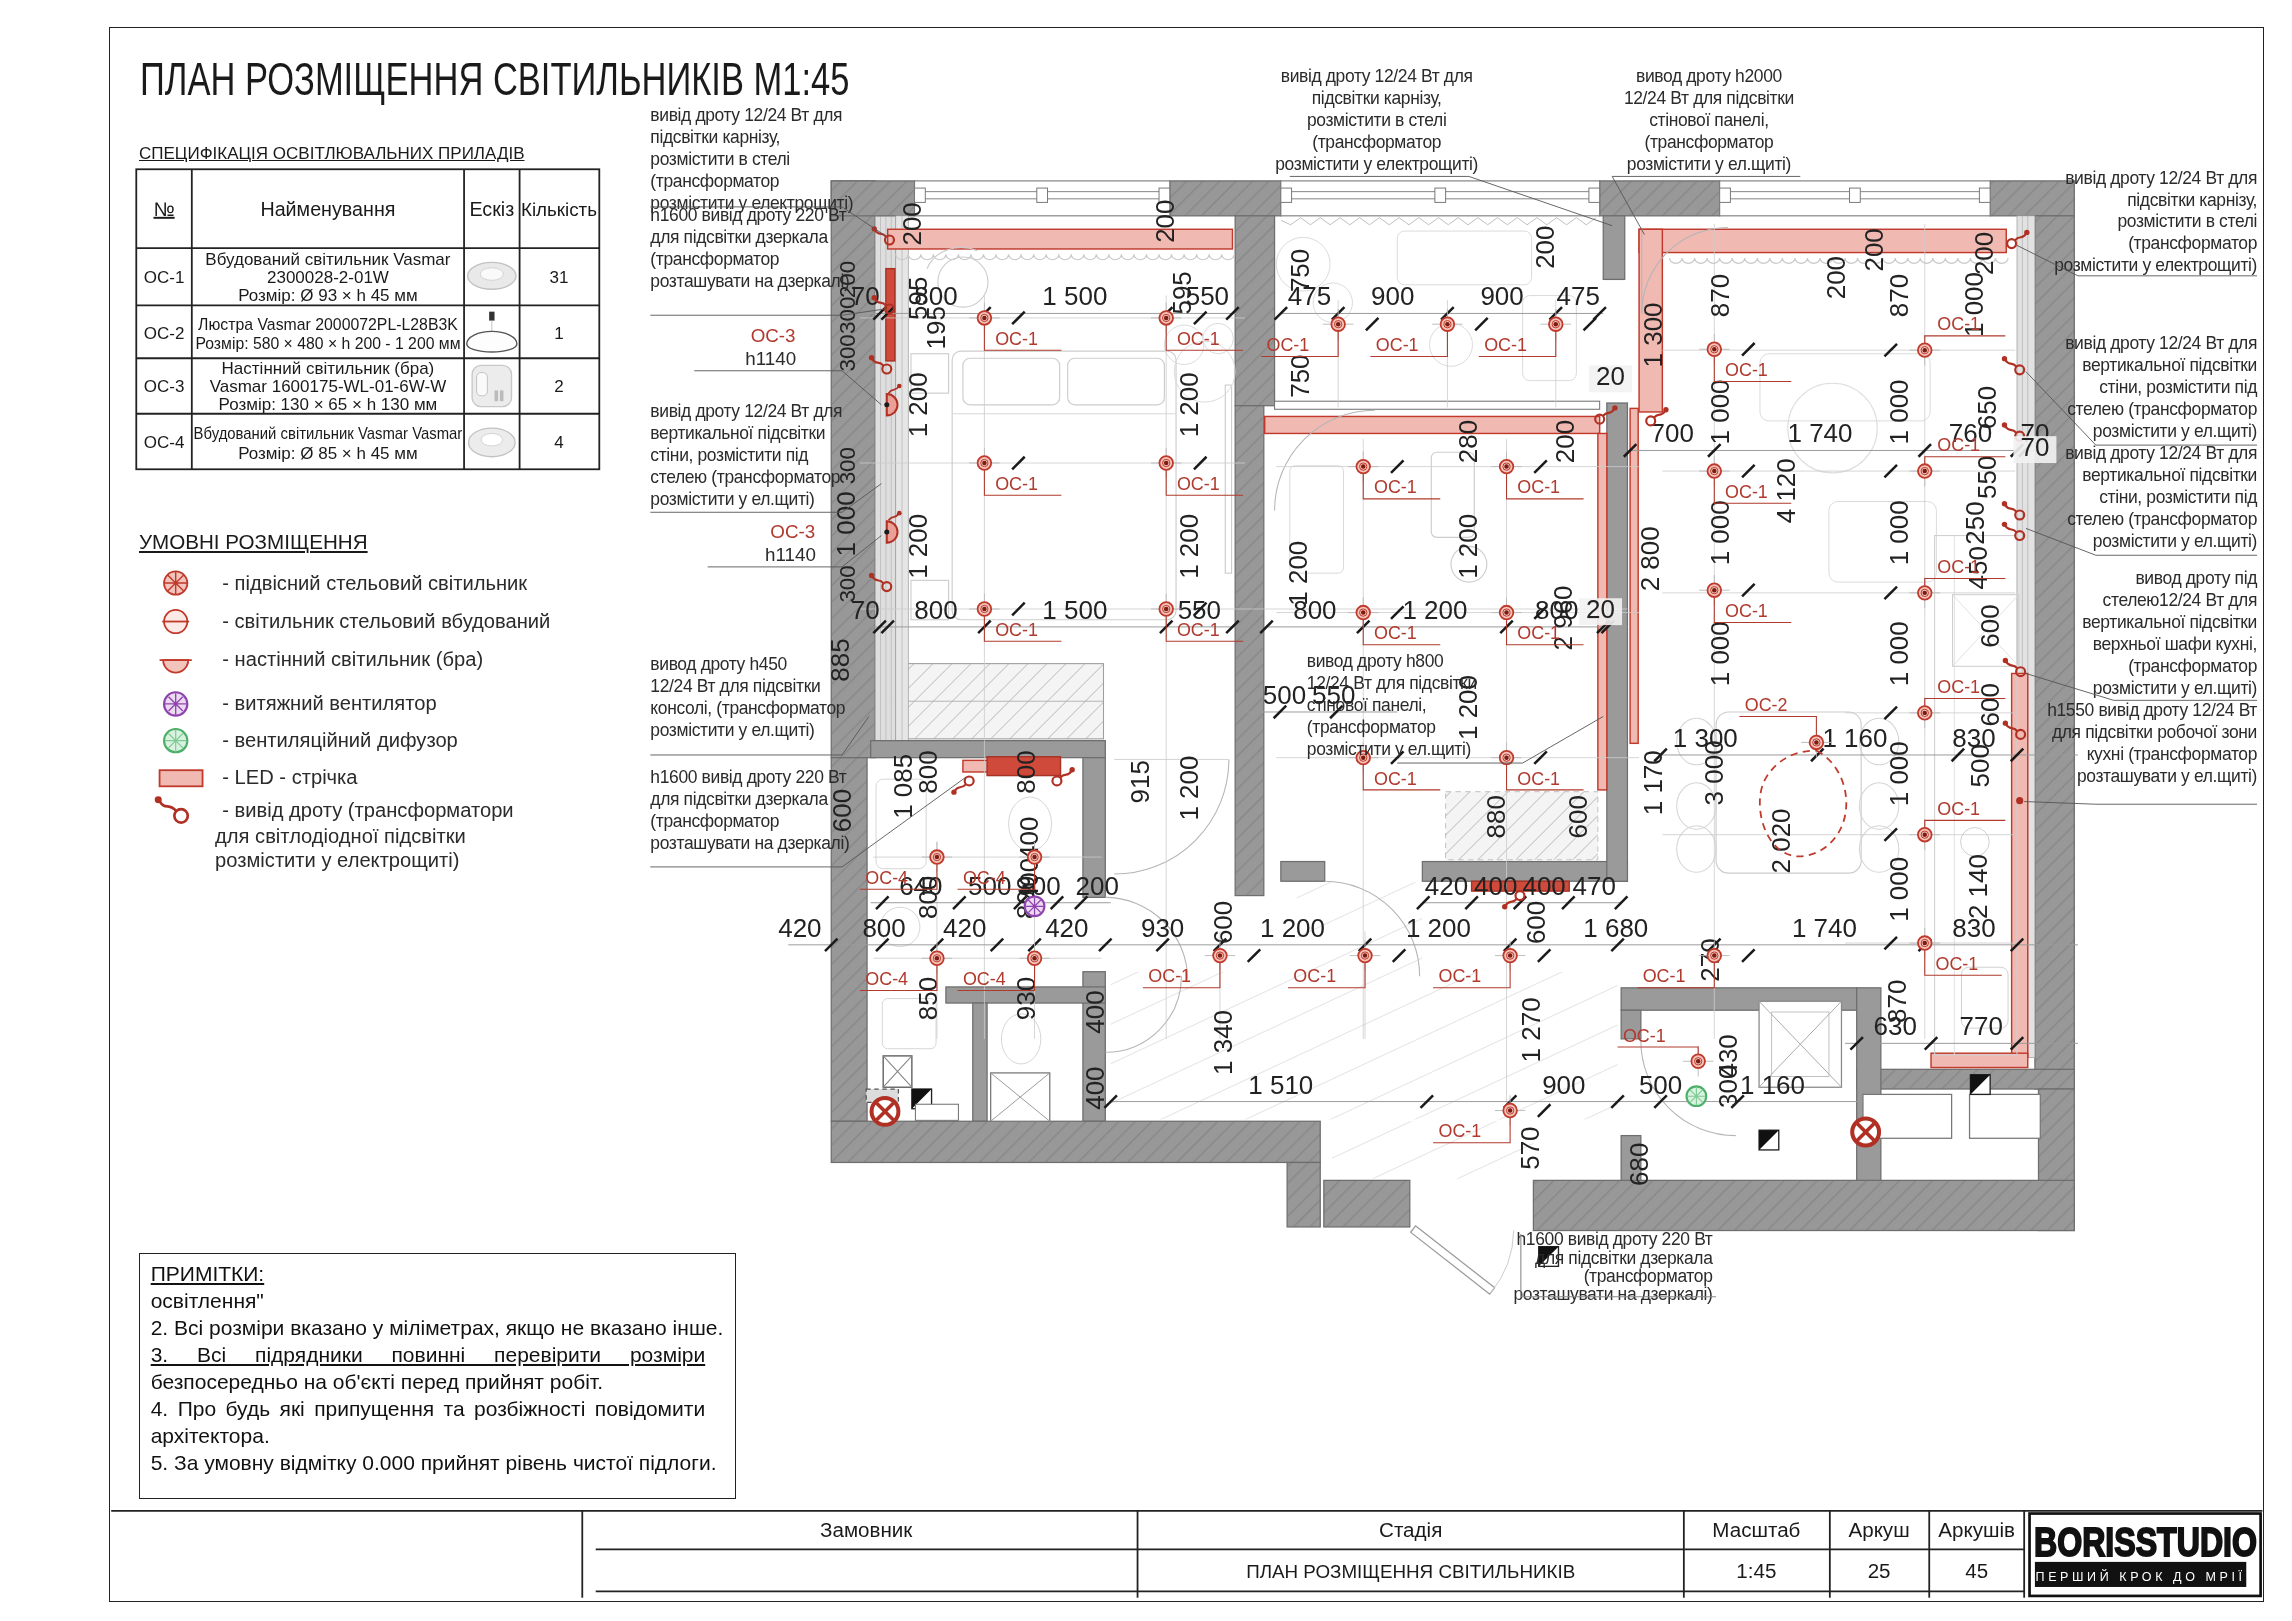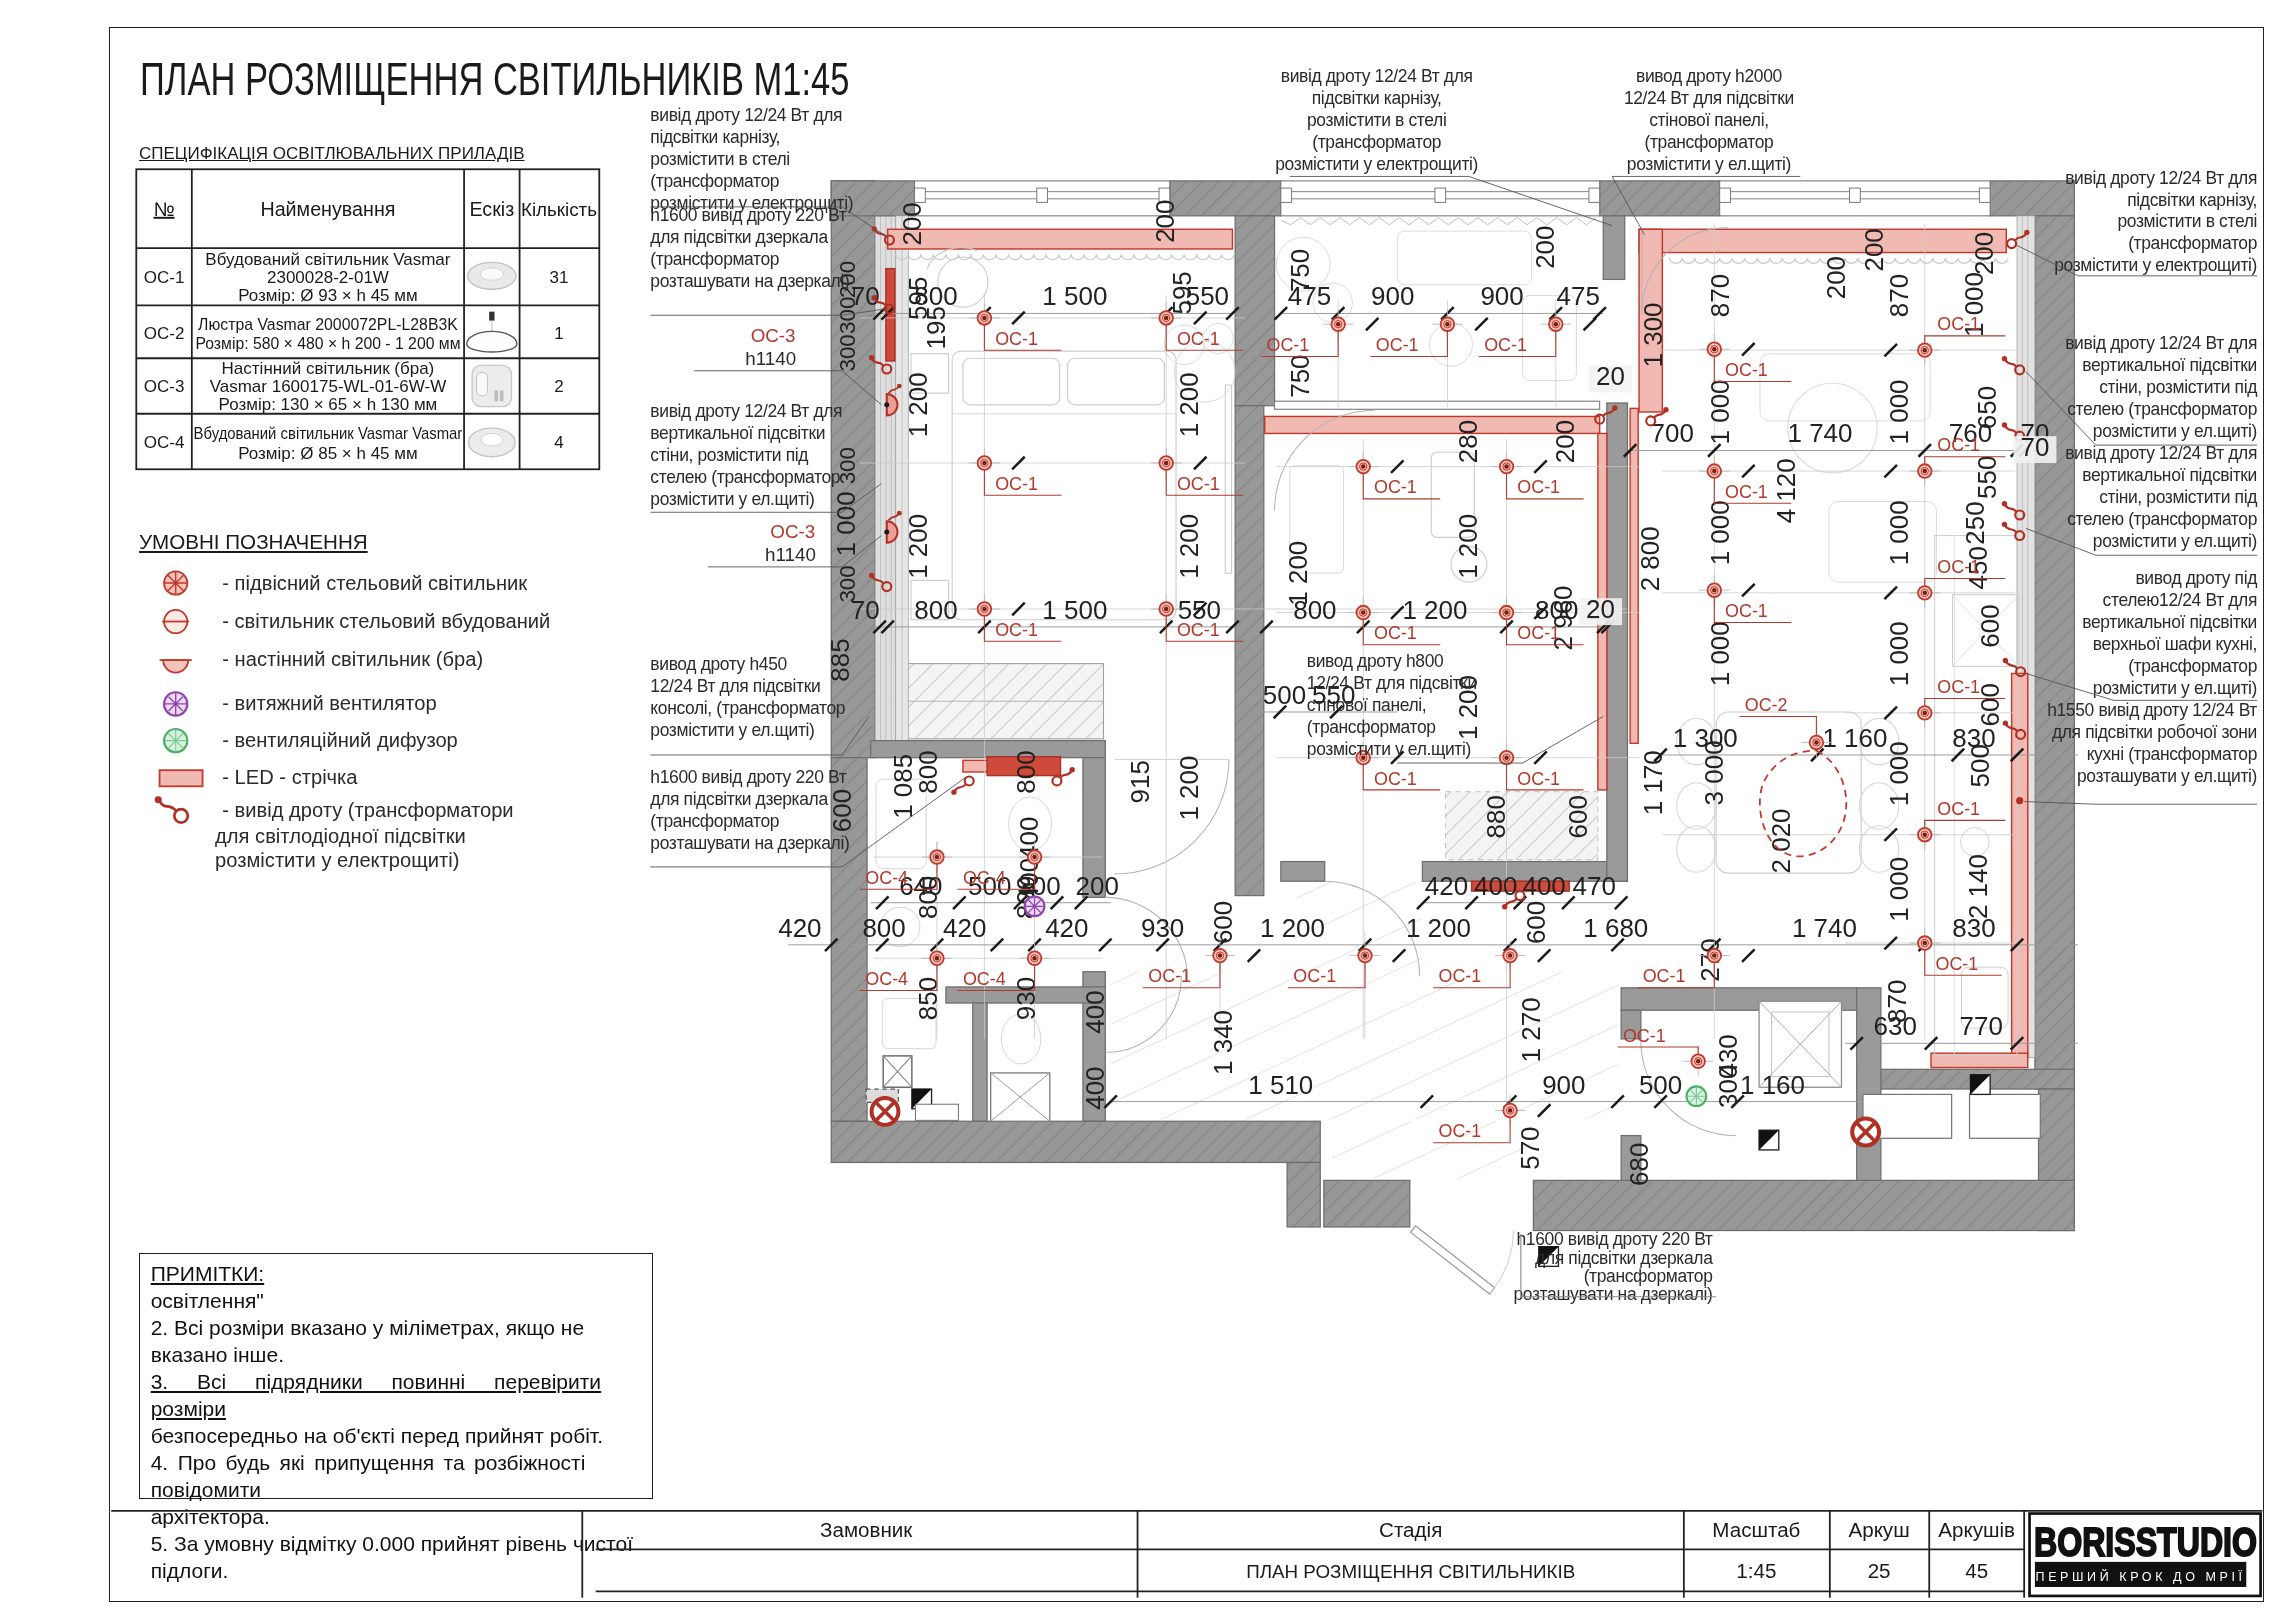--- a/index.html
+++ b/index.html
@@ -920,21 +920,21 @@
         <rect x="552" y="436" width="4" height="12" fill="#bbb"></rect>
         <rect x="558" y="436" width="4" height="12" fill="#bbb"></rect>
       </g>
 
 <g>
         <ellipse cx="549" cy="494" rx="26" ry="16" fill="#ececec" stroke="#c2c2c2" stroke-width="1.5"></ellipse>
         <ellipse cx="549" cy="491" rx="12" ry="7" fill="#fff" stroke="#cfcfcf"></ellipse>
       </g>
 </svg>
 
-<div class="abs" style="left:139px;top:530px;font-size:20.6px;color:#1a1a1a;text-decoration:underline;">УМОВНІ ПОЗНАЧЕННЯ</div>
+<div class="abs" style="left:139px;top:530px;font-size:20.6px;color:#1a1a1a;text-decoration:underline;">УМОВНІ РОЗМІЩЕННЯ</div>
 
 <svg class="abs" style="left:0;top:0" width="2293" height="1621" viewBox="0 0 2560 1810">
 
 <g>
         <circle cx="196" cy="651" r="13" fill="#f3c4bb" stroke="#c0392b" stroke-width="2"></circle>
         <path d="M187,642 L205,660 M205,642 L187,660 M183,651 H209 M196,638 V664" stroke="#c0392b" stroke-width="1.6"></path>
       </g>
 
 <g>
         <circle cx="196" cy="694" r="13" fill="#fceae7" stroke="#c0392b" stroke-width="2"></circle>
@@ -971,21 +971,21 @@
 <text x="248" y="744">- настінний світильник (бра)</text>
 <text x="248" y="793">- витяжний вентилятор</text>
 <text x="248" y="834">- вентиляційний дифузор</text>
 <text x="248" y="875">- LED - стрічка</text>
 <text x="248" y="912">- вивід дроту (трансформатори</text>
 <text x="240" y="941">для світлодіодної підсвітки</text>
 <text x="240" y="968">розмістити у електрощиті)</text>
 </g>
 </svg>
 
-<div class="abs" style="left:139px;top:1253px;width:514px;height:246px;border:1.8px solid #222;font-size:21px;color:#111;box-sizing:border-box;padding:6.3px 5.4px 0 10.7px;line-height:27px;">
+<div class="abs" style="left:139px;top:1253px;width:597px;height:246px;border:1.8px solid #222;font-size:21px;color:#111;box-sizing:border-box;padding:6.3px 5.4px 0 10.7px;line-height:27px;">
 <div style="text-decoration:underline;">ПРИМІТКИ:</div>
 <div>освітлення"</div>
 <div>2. Всі розміри вказано у міліметрах, якщо не вказано інше.</div>
 <div style="word-spacing:23px;text-decoration:underline;">3. Всі підрядники повинні перевірити розміри</div>
 <div>безпосередньо на об'єкті перед прийнят робіт.</div>
 <div style="word-spacing:3.6px;">4. Про будь які припущення та розбіжності повідомити</div>
 <div>архітектора.</div>
 <div>5. За умовну відмітку 0.000 прийнят рівень чистої підлоги.</div>
 </div>
 

